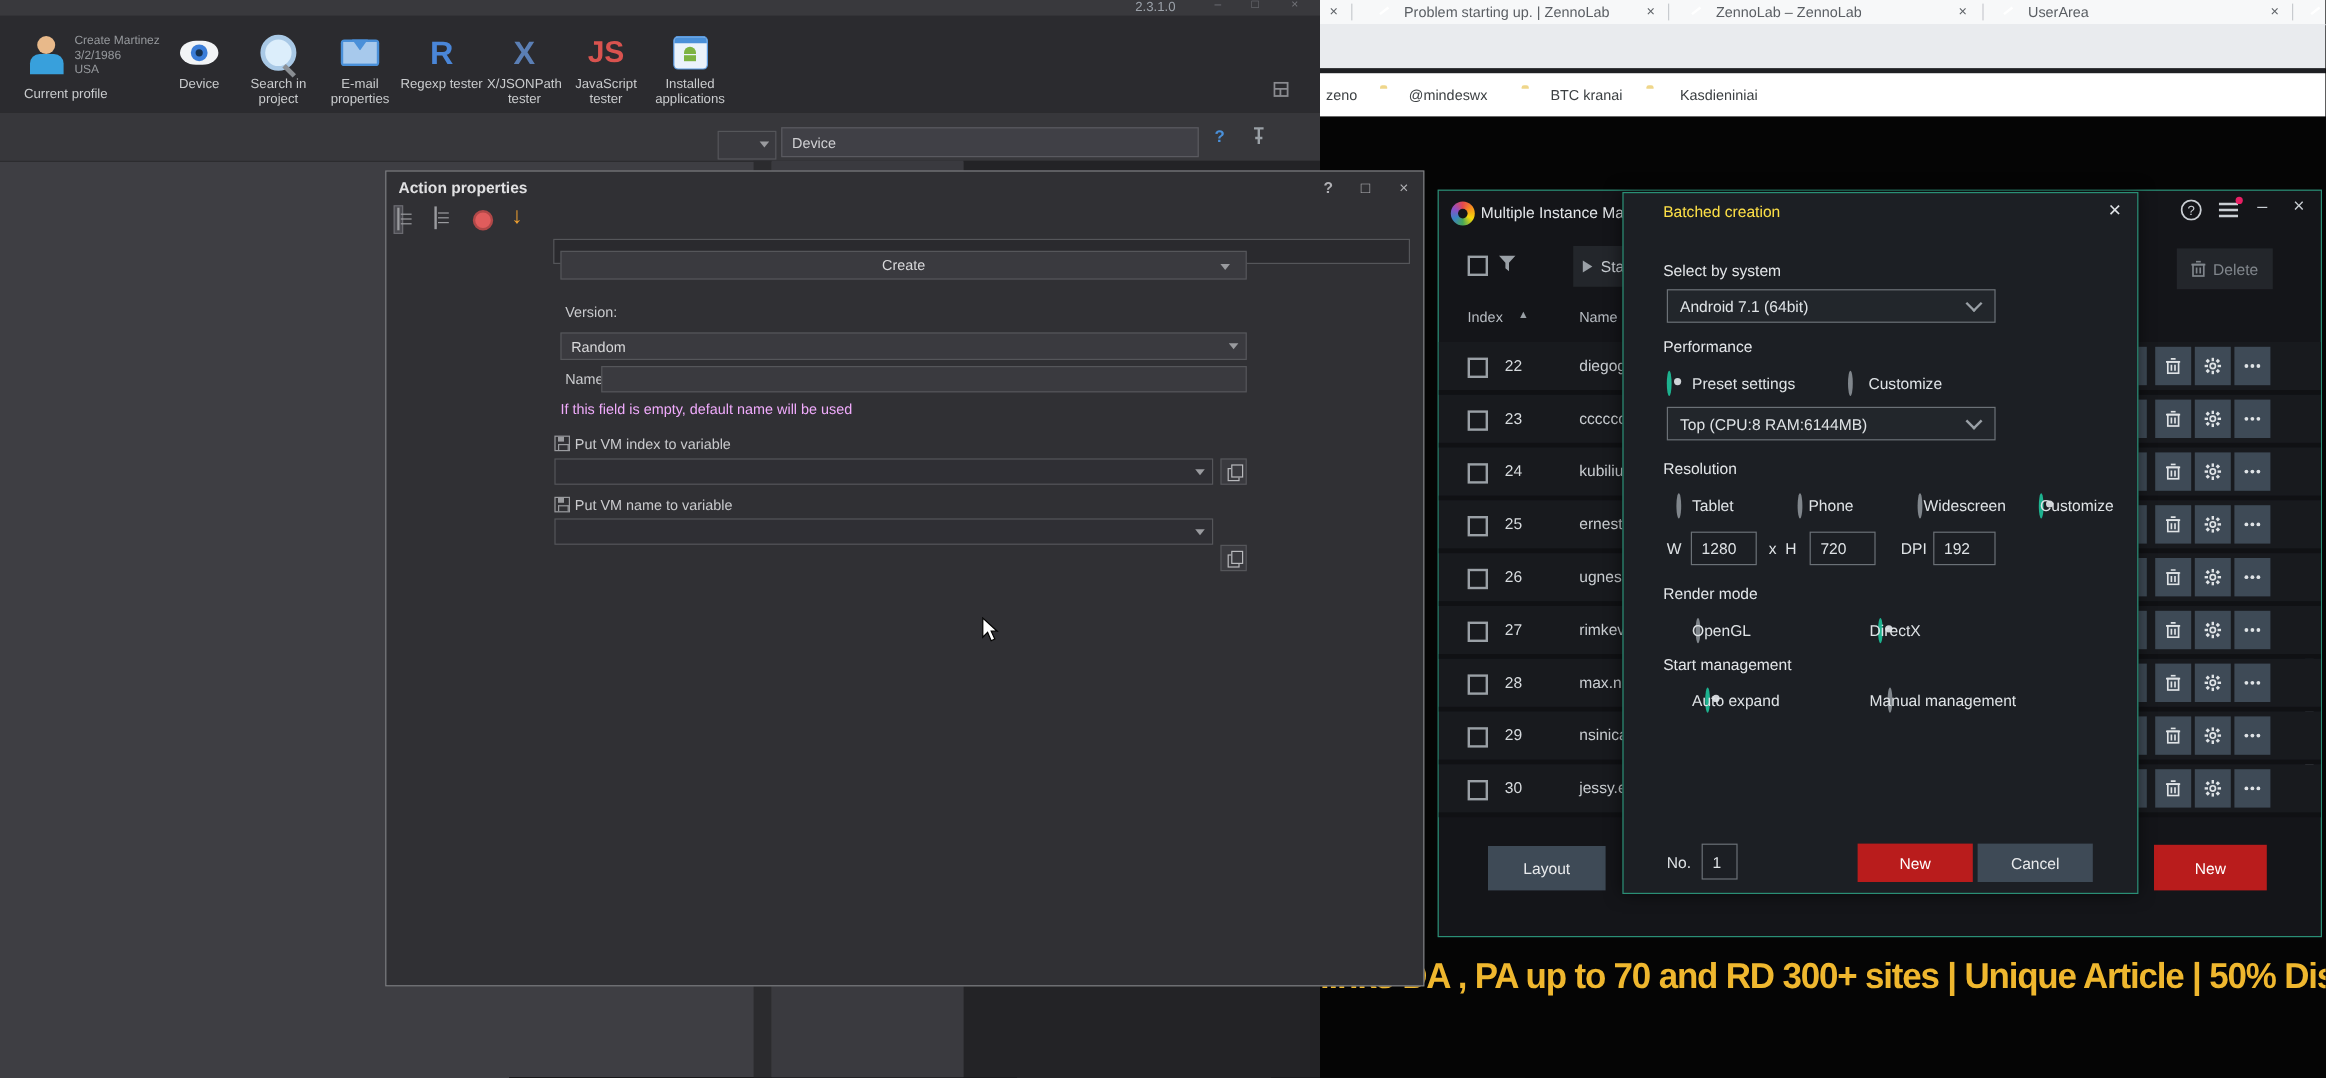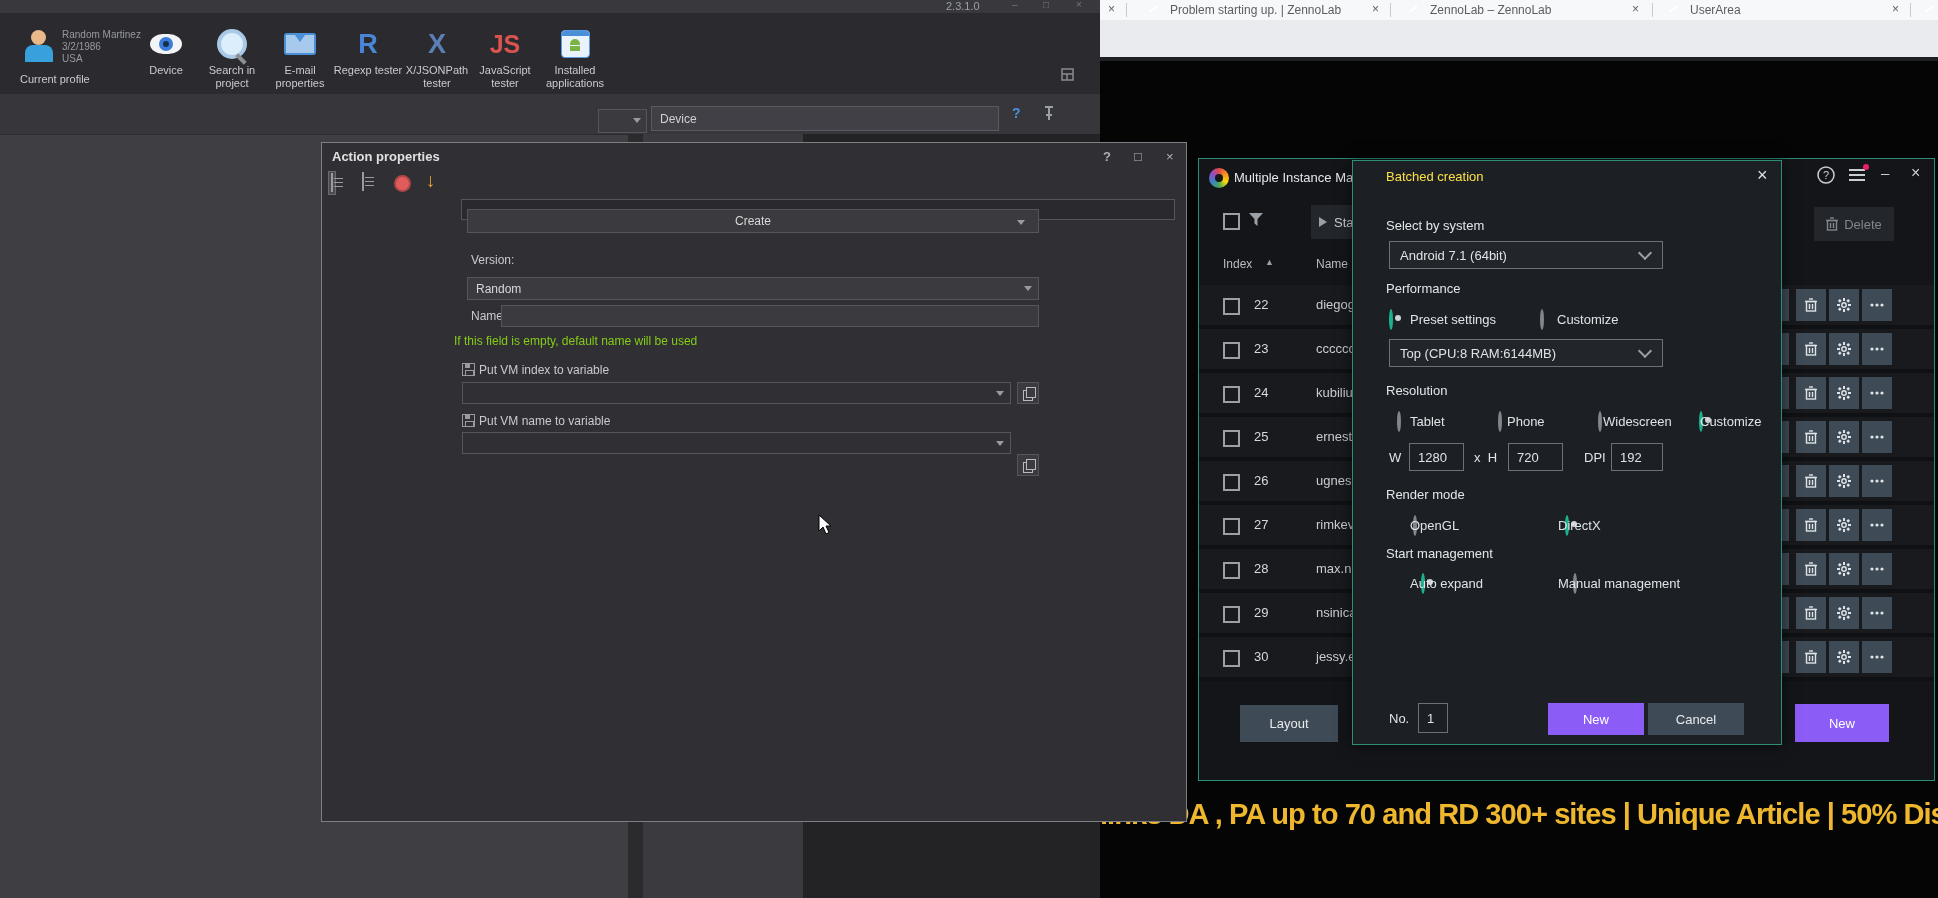--- a/index.html
+++ b/index.html
@@ -96,21 +96,21 @@
   .folder::before{content:"";position:absolute;left:0;top:-3px;width:6px;height:3px;background:#efd68a;border-radius:2px 2px 0 0;}
   #banner{left:0px;top:797px;font-size:30px;font-weight:bold;color:#efb72e;white-space:nowrap;letter-spacing:-1px;transform:scaleX(0.97);transform-origin:left;z-index:1;}
 
   
   #mim{left:1198px;top:158px;width:737px;height:623px;background:#141519;border:1px solid #2a8f76;box-sizing:border-box;z-index:10;}
   .mim-title{left:35px;top:11px;font-size:13px;color:#e3e6e9;white-space:nowrap;}
   .pinwheel{left:10px;top:9px;width:20px;height:20px;border-radius:50%;background:conic-gradient(#e5484d,#f7941d,#f5d90a,#46a758,#3b82c4,#8e4ec6,#e5484d);}
   .pinwheel::after{content:"";position:absolute;left:6px;top:6px;width:8px;height:8px;border-radius:50%;background:#141519;}
   .checkbox{width:13px;height:13px;border:2px solid #9aa0a6;background:transparent;}
   .slatebtn{background:#3e4a56;color:#e8eaec;font-size:13px;display:flex;align-items:center;justify-content:center;}
-  .tealbtn{background:#8b5cf6;color:#fff;font-size:13px;display:flex;align-items:center;justify-content:center;}
+  .tealbtn{background:#b91c1c;color:#fff;font-size:13px;display:flex;align-items:center;justify-content:center;}
   .mim-hdr{font-size:12px;color:#b7bcc2;}
   .mim-row{left:0;top:calc(126px + var(--i)*44px);width:735px;height:40px;background:#181a1e;border-bottom:4px solid #101114;}
   .row-idx{position:absolute;left:55px;top:0;line-height:40px;font-size:13px;color:#d6dadd;}
   .row-name{position:absolute;left:117px;top:0;line-height:40px;font-size:13px;color:#c9cdd1;white-space:nowrap;}
   .row-cb{position:absolute;left:24px;top:13px;}
   .rbtn{position:absolute;top:4px;width:30px;height:32px;background:#3e4a56;display:flex;align-items:center;justify-content:center;}
   .scroll-thumb{left:722px;top:371px;width:7px;height:145px;background:#9aa0a6;}
   .startbtn{left:112px;top:46px;width:70px;height:34px;background:#23262b;color:#c9ced3;font-size:13px;display:flex;align-items:center;padding-left:8px;box-sizing:border-box;}
   .tri-play{width:0;height:0;border-top:5px solid transparent;border-bottom:5px solid transparent;border-left:8px solid #9aa0a6;margin-right:7px;}
   .delbtn{left:615px;top:48px;width:80px;height:34px;background:#23262b;color:#80868c;font-size:13px;display:flex;align-items:center;justify-content:center;gap:6px;}
@@ -143,21 +143,21 @@
     </div>
 
     <div id="ribbon" class="abs">
 
       <div class="abs" style="left:20px;top:15px;width:130px">
         <div class="avatar abs" style="left:2px;top:0">
           <div class="av-head"></div>
             <div class="av-body"></div>
         </div>
         <div class="abs" style="left:42px;top:1px">
-          <div class="profile-line">Random Martinez</div>
+          <div class="profile-line">Create Martinez</div>
           <div class="profile-line">3/2/1986</div>
           <div class="profile-line">USA</div>
         </div>
         <div class="rb-lbl abs" style="left:0px;top:42px;width:90px">Current profile</div>
       </div>
 
       <div class="rb-item abs" style="left:166px">
         <div class="rb-ico">
             <span class="eye"></span>
           </div>
@@ -263,21 +263,21 @@
     </div>
 
     <div class="ap-lbl abs" style="left:149px;top:110px;">Version:</div>
     <div class="dd abs" style="left:145px;top:134px;width:572px;height:23px;padding-left:8px">
       <span>Random</span>
       <span class="caret"></span>
     </div>
 
     <div class="ap-lbl abs" style="left:149px;top:166px">Name:</div>
     <div class="abs" style="left:179px;top:162px;width:538px;height:22px;background:#3a3a3f;border:1px solid #55565a;box-sizing:border-box"></div>
-    <div class="ap-lbl abs" style="left:132px;top:191px;color:#84cc16">If this field is empty, default name will be used</div>
+    <div class="ap-lbl abs" style="left:145px;top:191px;color:#f0abfc">If this field is empty, default name will be used</div>
 
     <div class="ap-lbl abs" style="left:140px;top:220px"><span class="floppy"></span><span>Put VM index to variable</span></div>
     <div class="dd abs" style="left:140px;top:239px;width:549px;height:22px;background:#2f2f34">
       <span class="caret"></span>
     </div>
     <div class="copybtn abs" style="left:695px;top:239px"></div>
 
     <div class="ap-lbl abs" style="left:140px;top:271px"><span class="floppy"></span><span>Put VM name to variable</span></div>
     <div class="dd abs" style="left:140px;top:289px;width:549px;height:22px;background:#2f2f34">
       <span class="caret"></span>
@@ -298,20 +298,29 @@
       <span class="tab-x abs" style="left:532px;top:2px">×</span>
       <span class="tab-sep abs" style="left:552px"></span>
       <span class="zicon abs" style="left:566px;top:2px"></span>
       <span class="tab-title abs" style="left:590px;top:3px;max-width:190px">UserArea</span>
       <span class="tab-x abs" style="left:792px;top:2px">×</span>
       <span class="tab-sep abs" style="left:810px"></span>
       <span class="zicon abs" style="left:822px;top:2px"></span>
     </div>
     <div id="graystrip" class="abs"></div>
     <div id="darkline" class="abs"></div>
+    <div id="bookmarks" class="abs">
+      <span class="bm-lbl abs" style="left:5px;top:11px">zeno</span>
+      <span class="folder abs" style="left:50px;top:13px"></span>
+      <span class="bm-lbl abs" style="left:74px;top:11px">@mindeswx</span>
+      <span class="folder abs" style="left:168px;top:13px"></span>
+      <span class="bm-lbl abs" style="left:192px;top:11px">BTC kranai</span>
+      <span class="folder abs" style="left:272px;top:13px"></span>
+      <span class="bm-lbl abs" style="left:300px;top:11px">Kasdieniniai</span>
+    </div>
     <div id="banner" class="abs">links DA , PA up to 70 and RD 300+ sites | Unique Article | 50% Discount</div>
   </div>
 
   <div id="mim" class="abs">
     <div class="pinwheel abs"></div>
     <span class="mim-title abs">Multiple Instance Manager</span>
     <svg class="abs" style="left:618px;top:7px" width="18" height="18">
       <circle cx="9" cy="9" r="8" fill="none" stroke="#c9ced3" stroke-width="1.5"></circle>
       <text x="9" y="13" text-anchor="middle" font-size="11" fill="#c9ced3" font-family="Liberation Sans, sans-serif">?</text>
     </svg>

